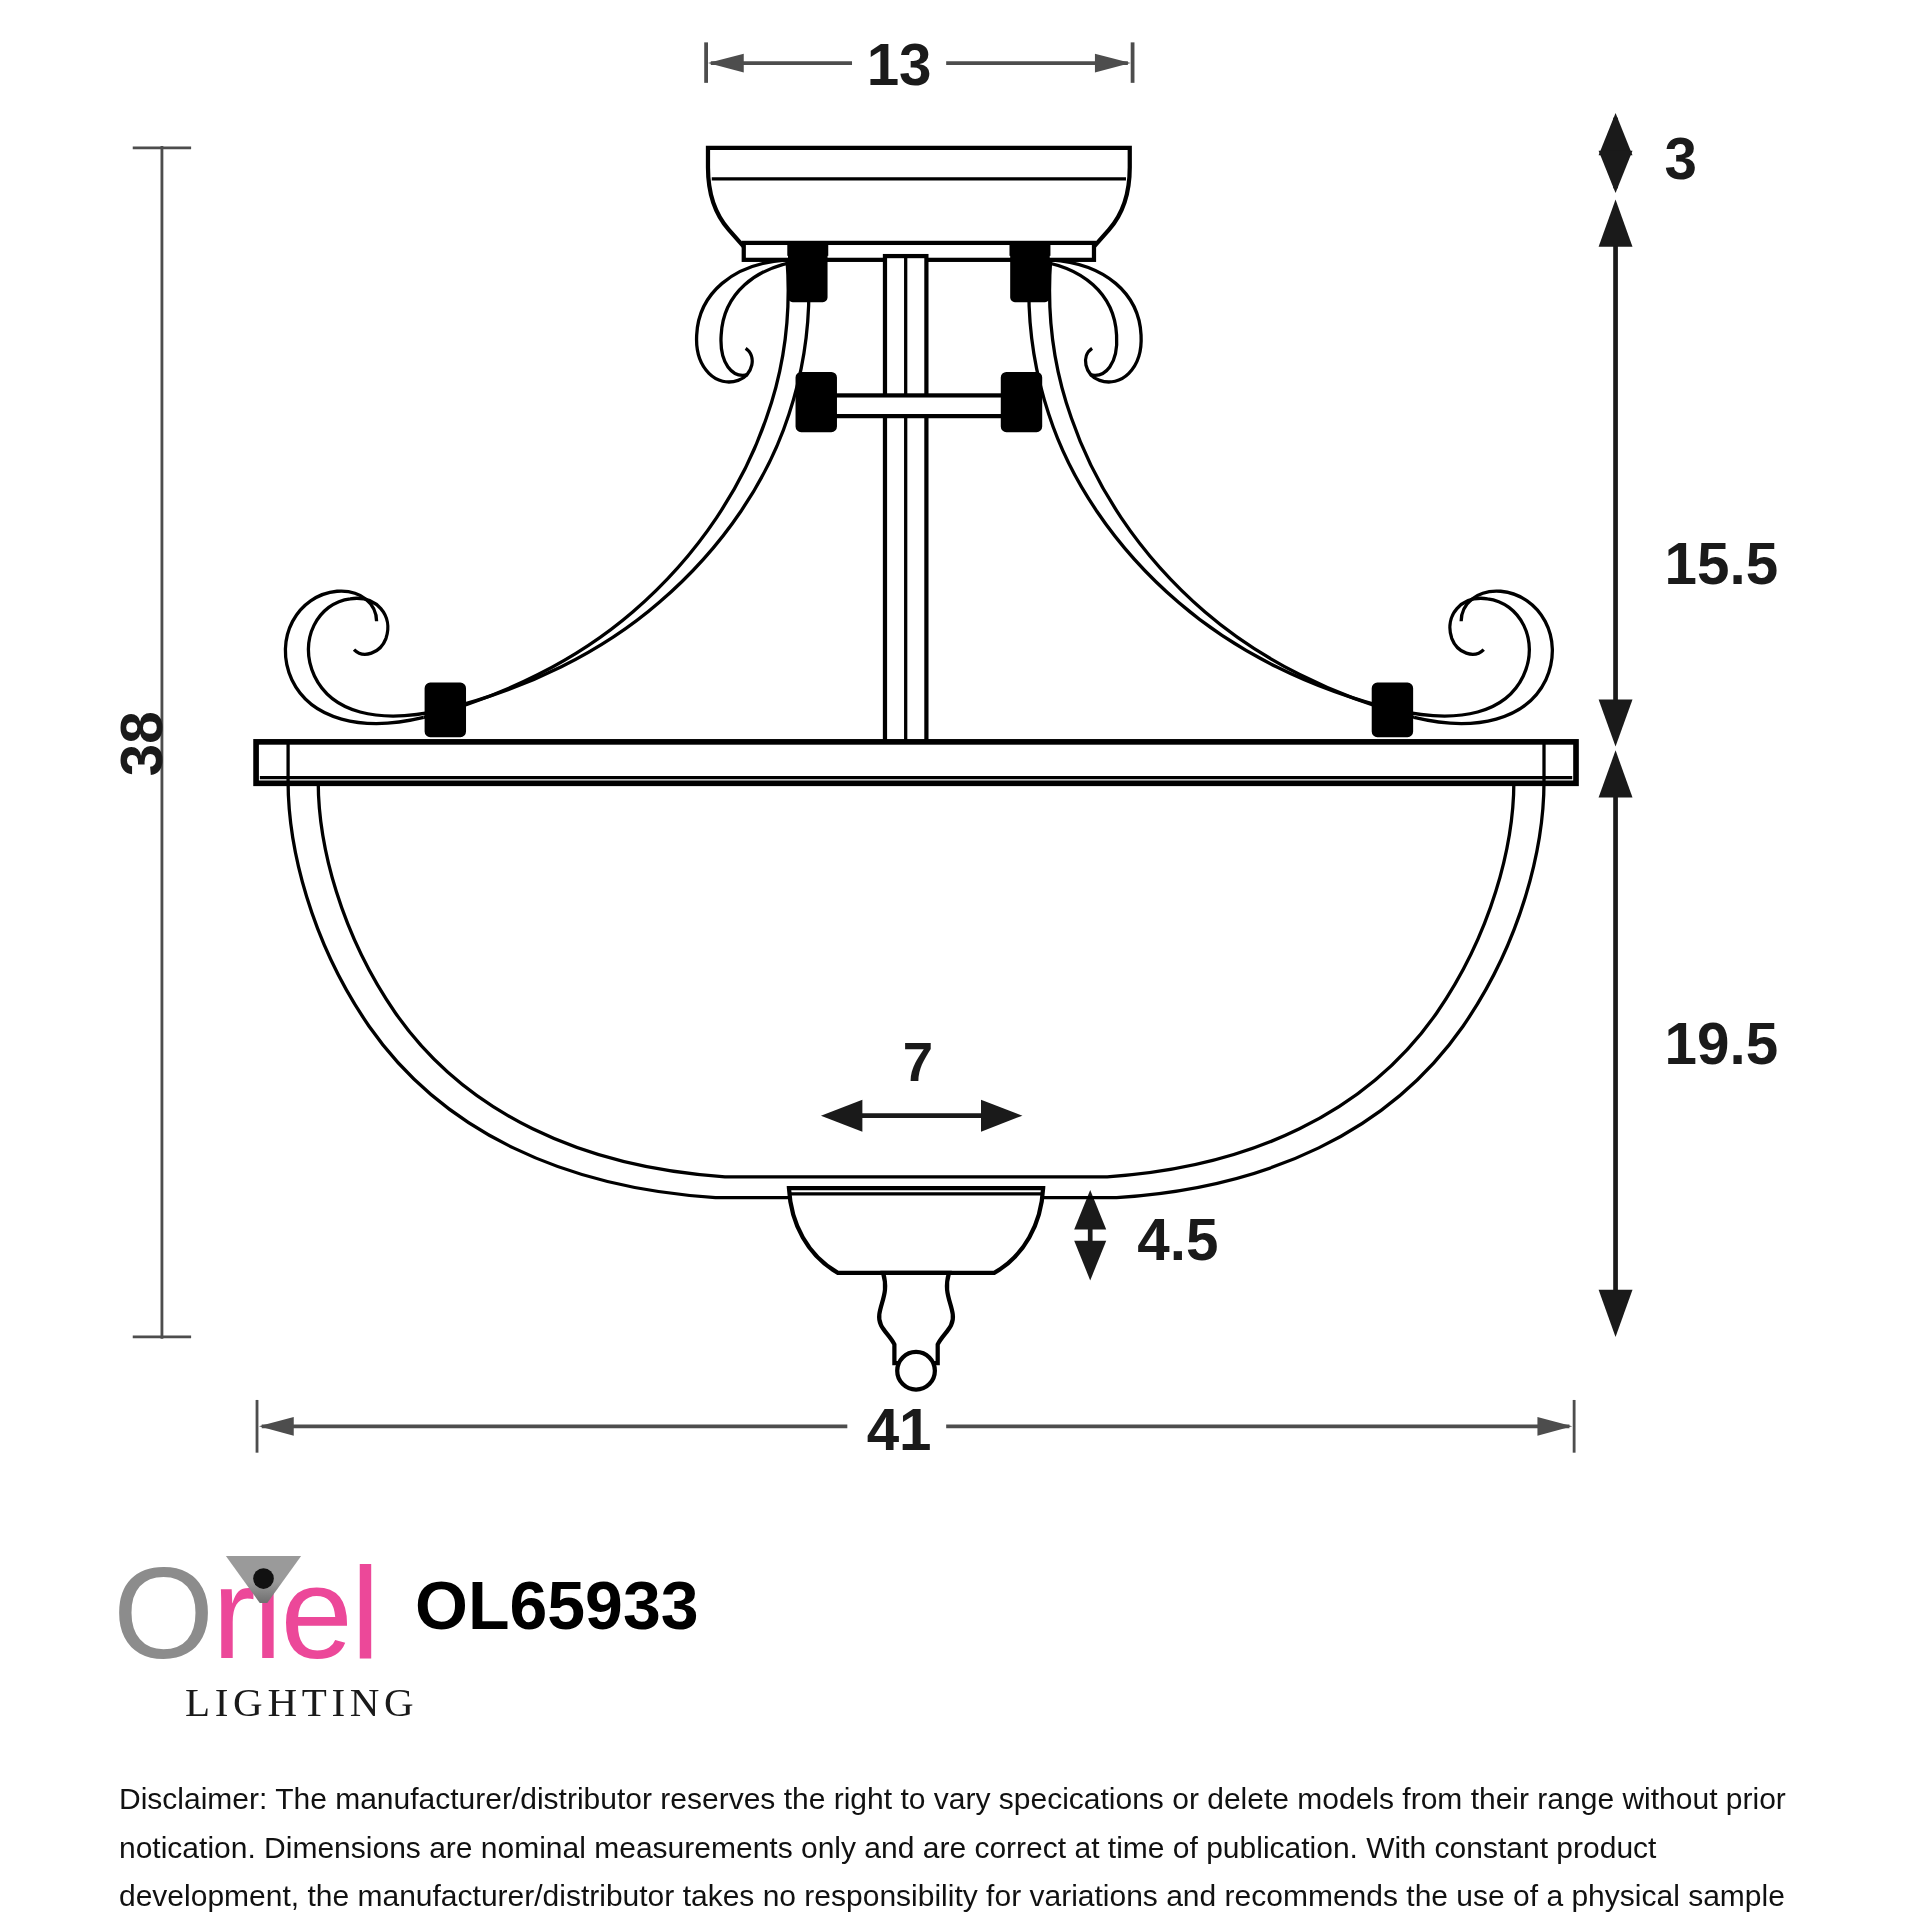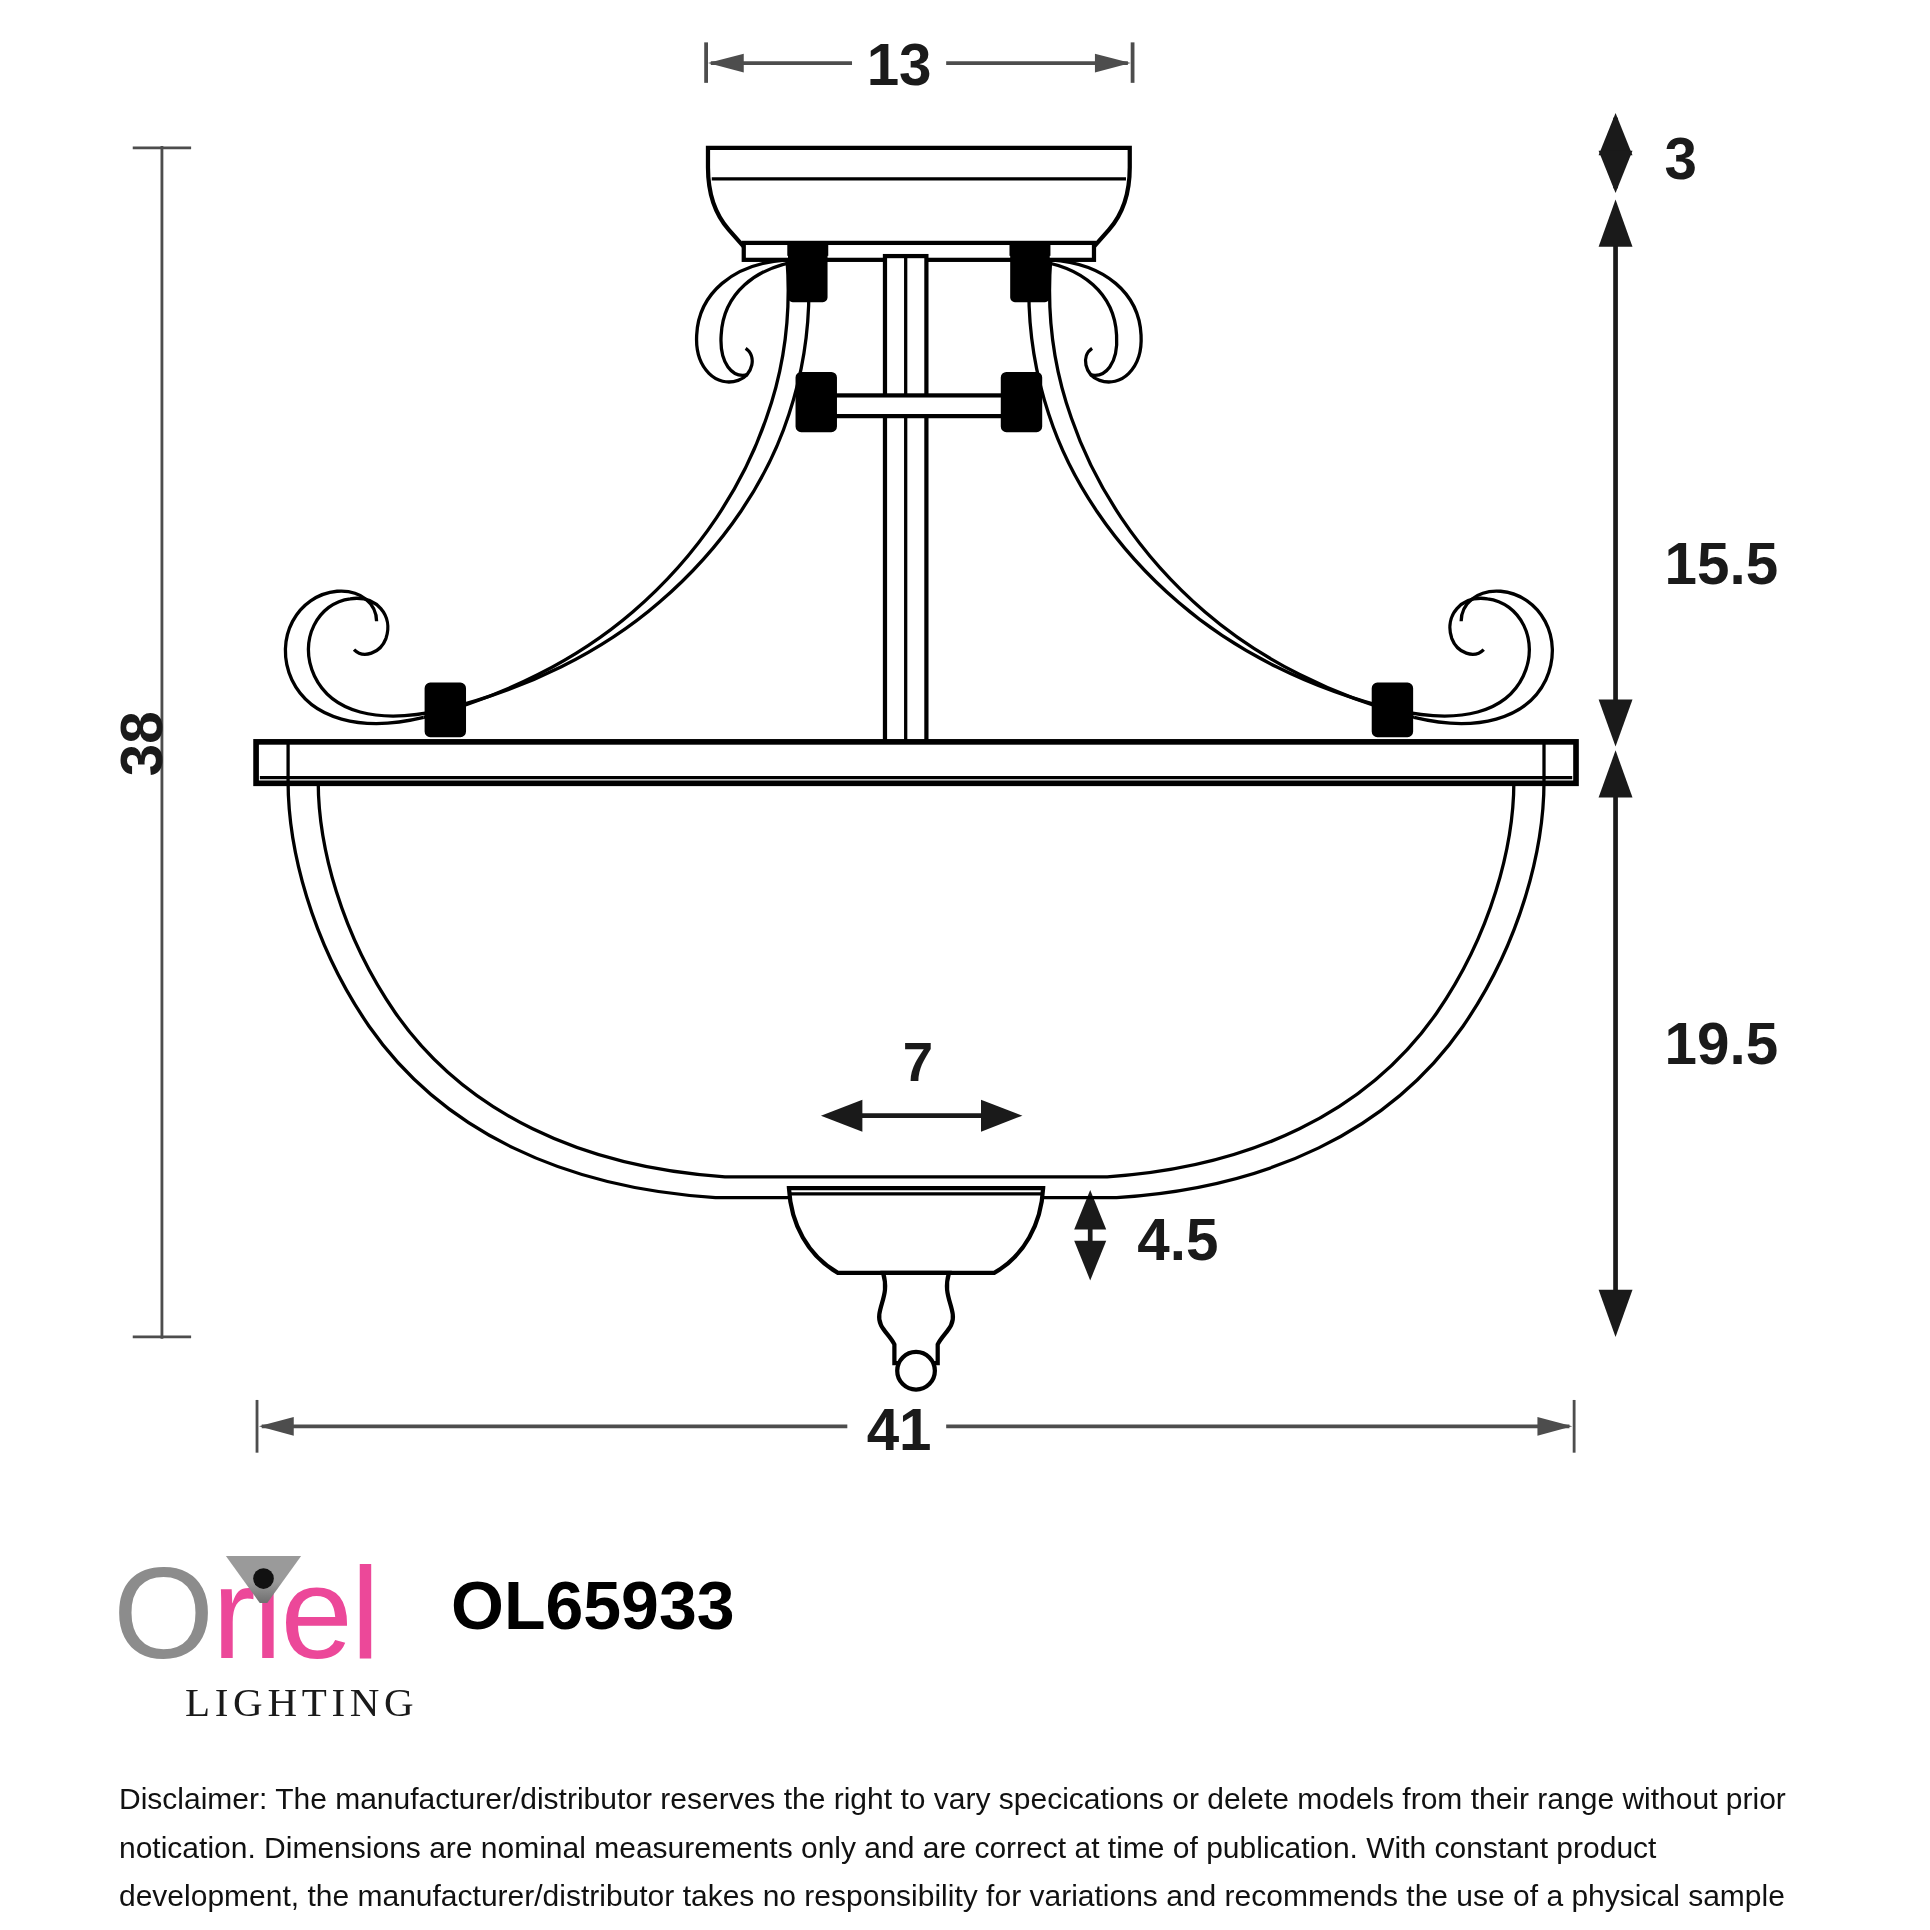--- a/index.html
+++ b/index.html
@@ -80,21 +80,21 @@
     color: #1a1a1a;
   }
   #logo-lamp {
     position: absolute;
     left: 111px;
     top: -9.4px;
     width: 79px;
     height: 66px;
   }
   #product-text {
-    margin-left: 56px;
+    margin-left: 20px;
     padding-top: 3.8px;
   }
   .prod-code, .prod-name {
     font-family: "Liberation Sans", sans-serif;
     font-weight: bold;
     font-size: 68px;
     color: #000000;
     line-height: 1.12;
     white-space: nowrap;
   }

